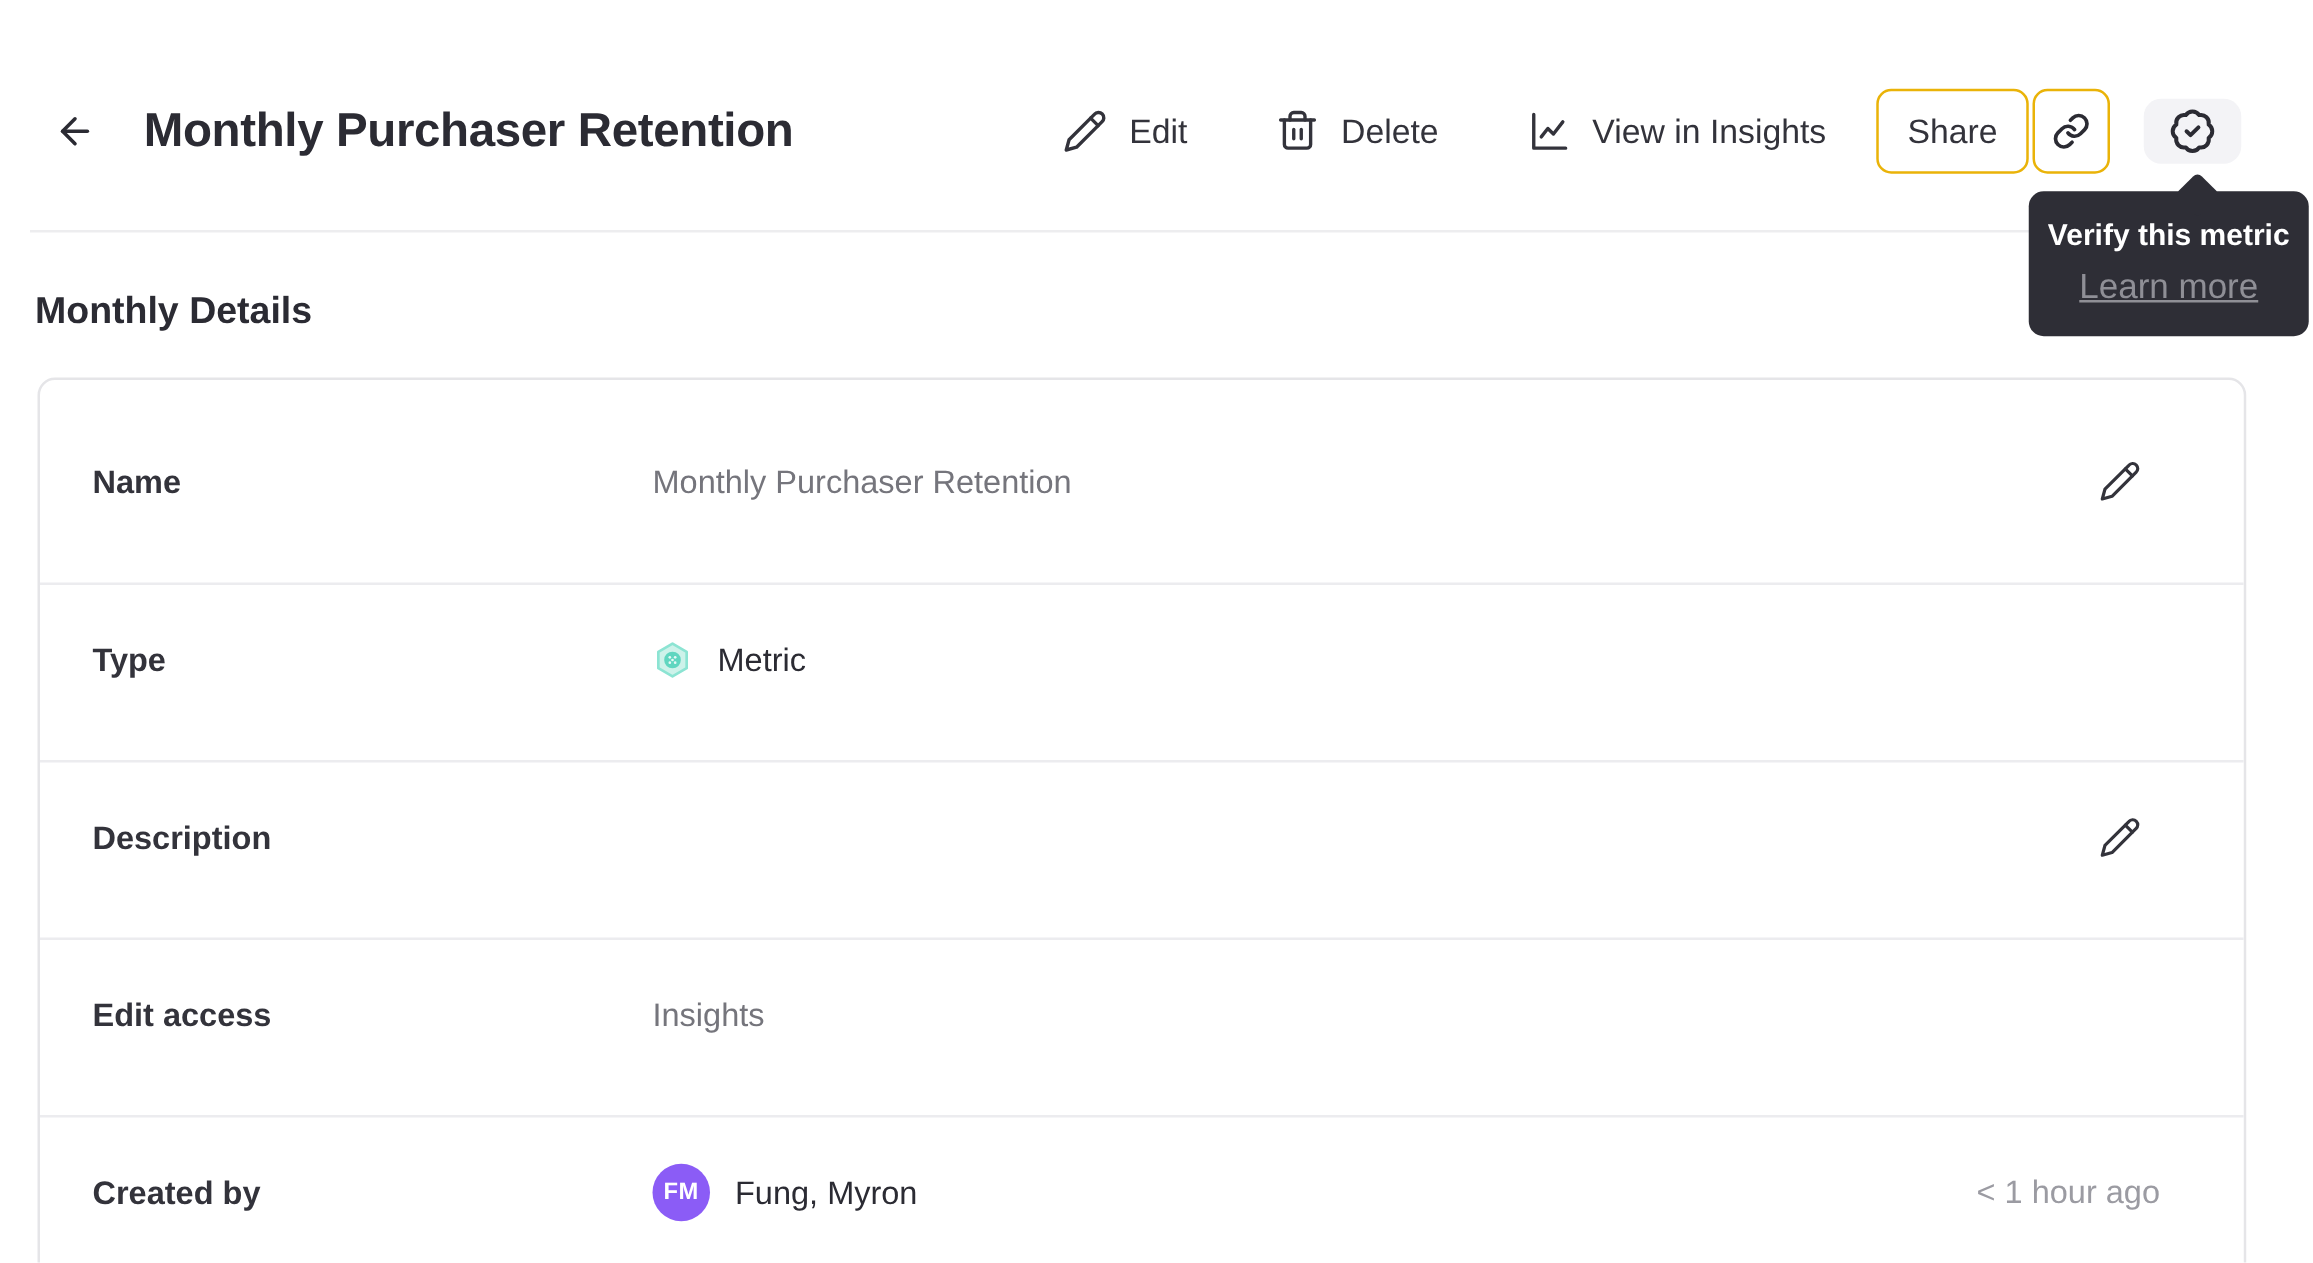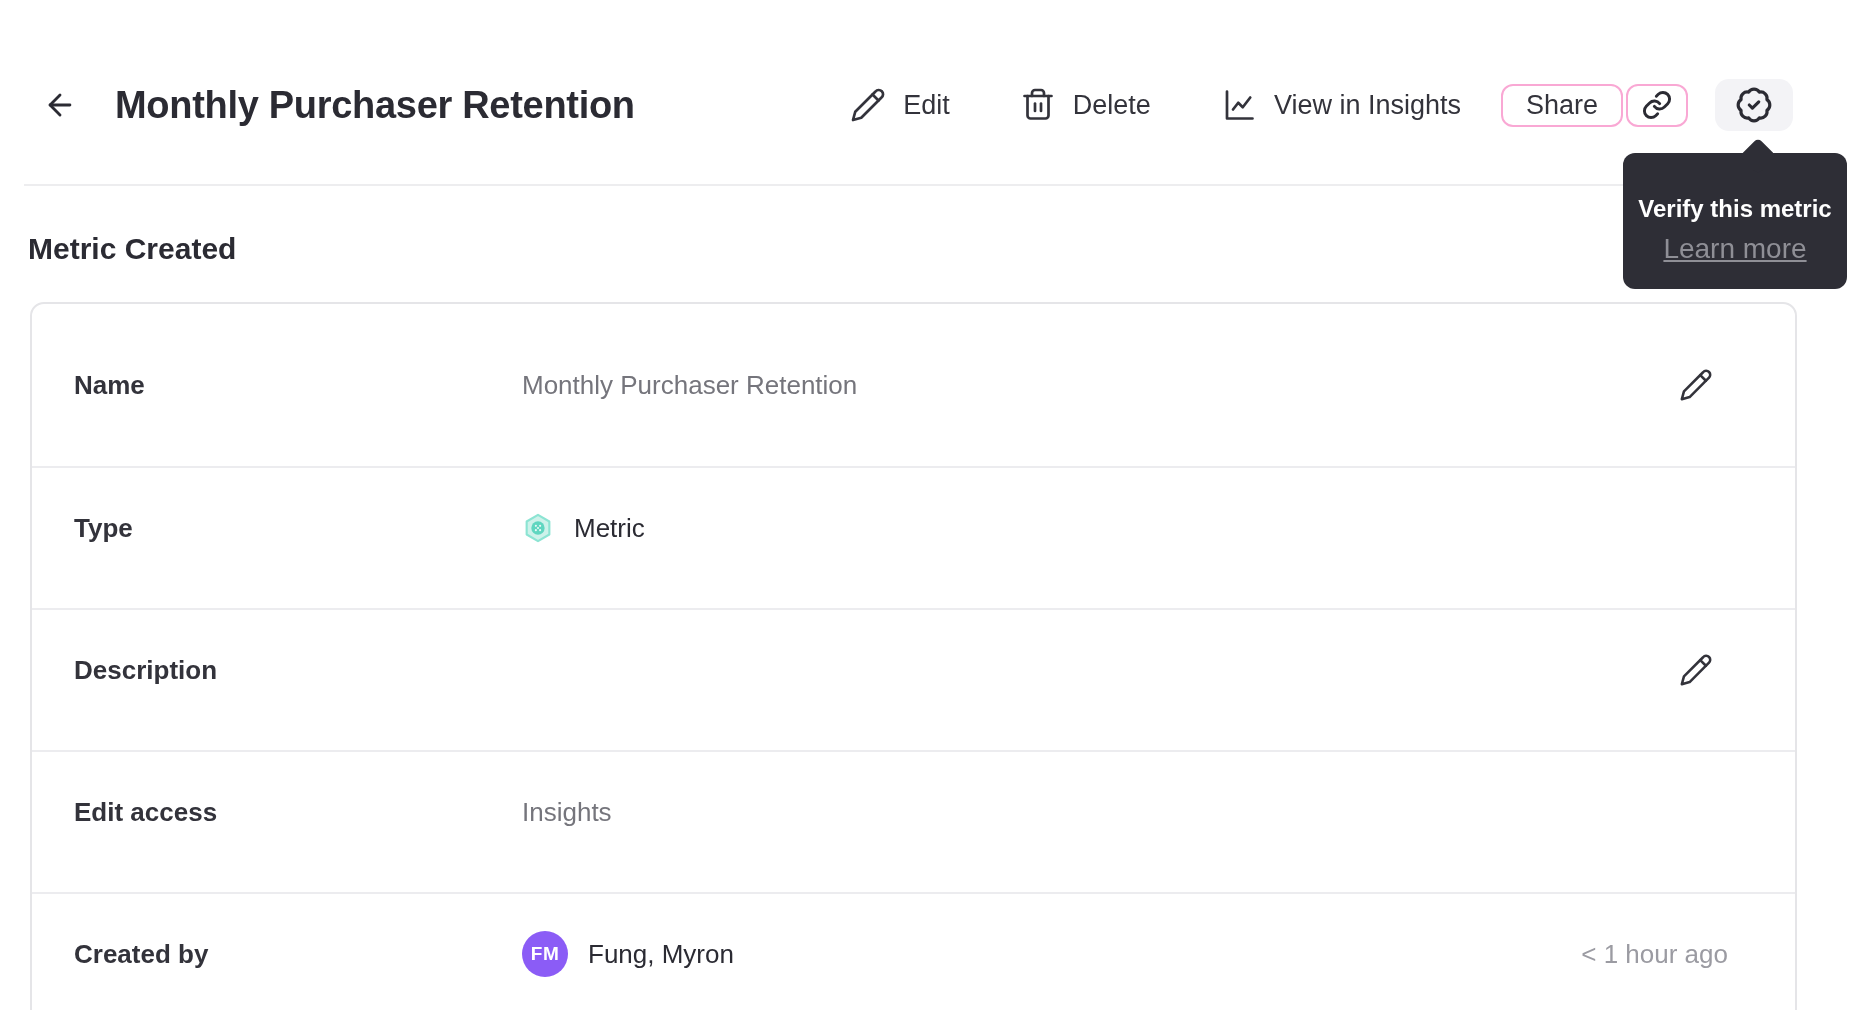--- a/index.html
+++ b/index.html
@@ -14,34 +14,34 @@
     background:none; border:none; cursor:pointer; color:#2b2b33; flex:none; }
   .page-title { margin-left:38px; font-size:38px; font-weight:700; letter-spacing:-.3px; color:#2b2b33; white-space:nowrap; }
 
   .actions { margin-left:auto; display:flex; align-items:center; }
   .action-item { display:flex; align-items:center; gap:17px; background:none; border:none; cursor:pointer;
     font-family:inherit; font-size:27px; font-weight:500; color:#33333b; white-space:nowrap; }
   .action-item + .action-item { margin-left:70px; }
   .action-item svg { flex:none; }
 
   .btn-group { display:flex; align-items:center; margin-left:40px; }
-  .btn { background:#fff; border:2px solid #f9a8d4; border-radius:12px; height:43px; cursor:pointer;
+  .btn { background:#fff; border:2px solid #eab308; border-radius:12px; height:68px; cursor:pointer;
     font-family:inherit; font-size:27px; font-weight:500; color:#33333b;
     display:flex; align-items:center; justify-content:center; }
   .share-btn { width:122px; }
   .link-btn { width:62px; margin-left:3px; color:#2b2b33; }
   .badge-btn { margin-left:27px; width:78px; height:52px; border:none; border-radius:14px;
     background:#f3f3f6; color:#2b2b33; display:flex; align-items:center; justify-content:center; cursor:pointer; }
 
   
   .tooltip { position:absolute; top:153px; right:3px; width:224px; padding:22px 14px 24px;
     background:#2e2e36; border-radius:12px; text-align:center; z-index:5; }
   .tooltip-arrow { position:absolute; top:-10px; right:76px; width:26px; height:26px;
     background:#2e2e36; border-radius:5px; transform:rotate(45deg); }
-  .tooltip-title { position:relative; color:#ffffff; font-size:24px; font-weight:600; white-space:nowrap;margin-top:20px; }
+  .tooltip-title { position:relative; color:#ffffff; font-size:24px; font-weight:600; white-space:nowrap; }
   .tooltip-link { position:relative; display:inline-block; margin-top:10px; color:#8f8f96; font-size:28px;
     font-weight:500; text-decoration:underline; cursor:pointer; }
 
   
   .main { position:relative; padding:46px 52px 0 28px; }
   .section-title { font-size:30px; font-weight:700; color:#2b2b33; }
 
   .details-card { margin:36px 0 0 2px; width:1767px; height:760px;
     background:#fff; border:2px solid #e5e5e8; border-radius:14px; overflow:hidden; }
   .detail-row { position:relative; height:122px; display:flex; align-items:center; padding-left:42px;margin-top:20px; }
@@ -138,21 +138,21 @@
   <div class="header-divider"></div>
 </div>
 
 <div class="tooltip">
   <div class="tooltip-arrow"></div>
   <div class="tooltip-title">Verify this metric</div>
   <a class="tooltip-link">Learn more</a>
 </div>
 
 <div class="main">
-  <h2 class="section-title">Metric Created</h2>
+  <h2 class="section-title">Monthly Details</h2>
 
   <div class="details-card">
 
     <div class="detail-row">
       <div class="row-label">Name</div>
       <div class="row-value">Monthly Purchaser Retention</div>
       <button class="row-edit-btn">
         <span style="display:flex">
           <svg width="34" height="34" viewBox="0 0 24 24" fill="none" stroke="currentColor" stroke-width="1.8" stroke-linecap="round" stroke-linejoin="round">
               <path d="M17 3a2.85 2.83 0 1 1 4 4L7.5 20.5 2 22l1.5-5.5Z"></path>

